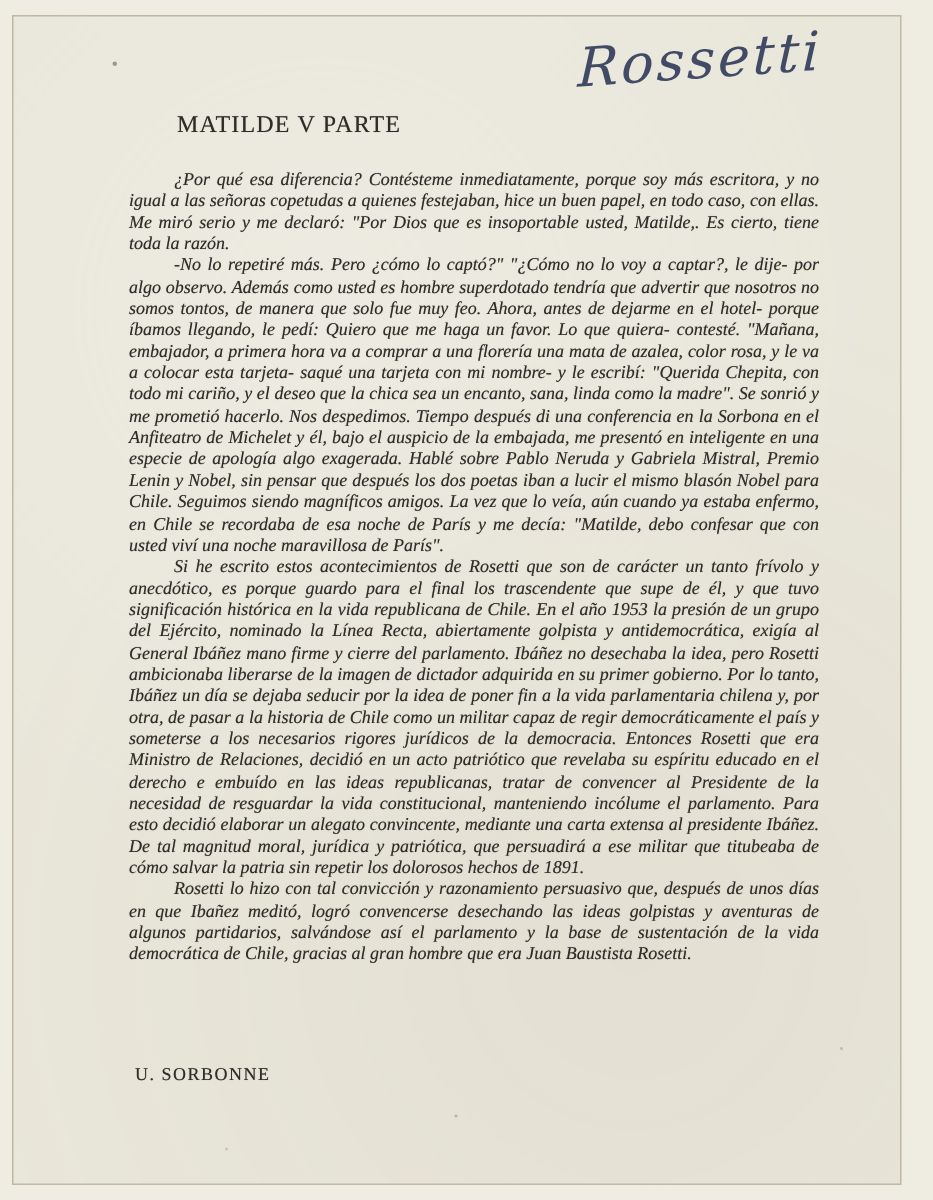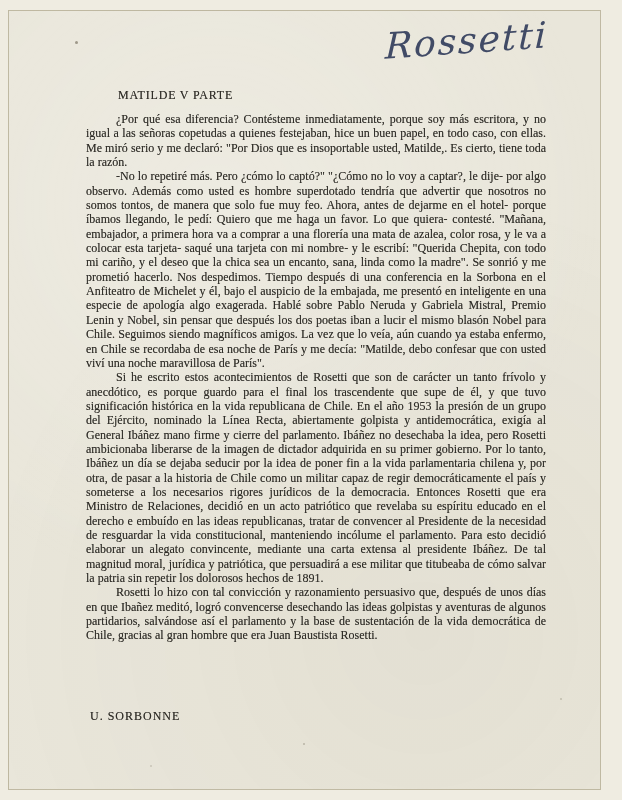--- a/index.html
+++ b/index.html
@@ -36,36 +36,37 @@
     font-style: italic;
     font-size: 36px;
     letter-spacing: 2px;
     color: #414b66;
     transform: rotate(-4deg) skewX(-6deg);
     white-space: nowrap;
   }
   .doc-title {
     position: absolute;
     left: 118px;
-    top: 88px;
-    font-size: 12px;
+    top: 75px;
+    font-size: 16px;
     letter-spacing: 0.8px;
     color: #2f2d28;
     text-shadow: 0 0 0.5px rgba(47,45,40,0.55);
   }
   .doc-body {
     position: absolute;
     left: 86px;
     top: 112px;
     width: 460px;
     font-size: 12px;
     line-height: 14.35px;
     text-align: justify;
     color: #2f2d28;
     text-shadow: 0 0 0.5px rgba(47,45,40,0.5);
+    font-style: italic;
   }
   .doc-body p {
     margin: 0;
     text-indent: 30px;
   }
   .doc-footer {
     position: absolute;
     left: 90px;
     top: 684px;
     font-size: 12px;

